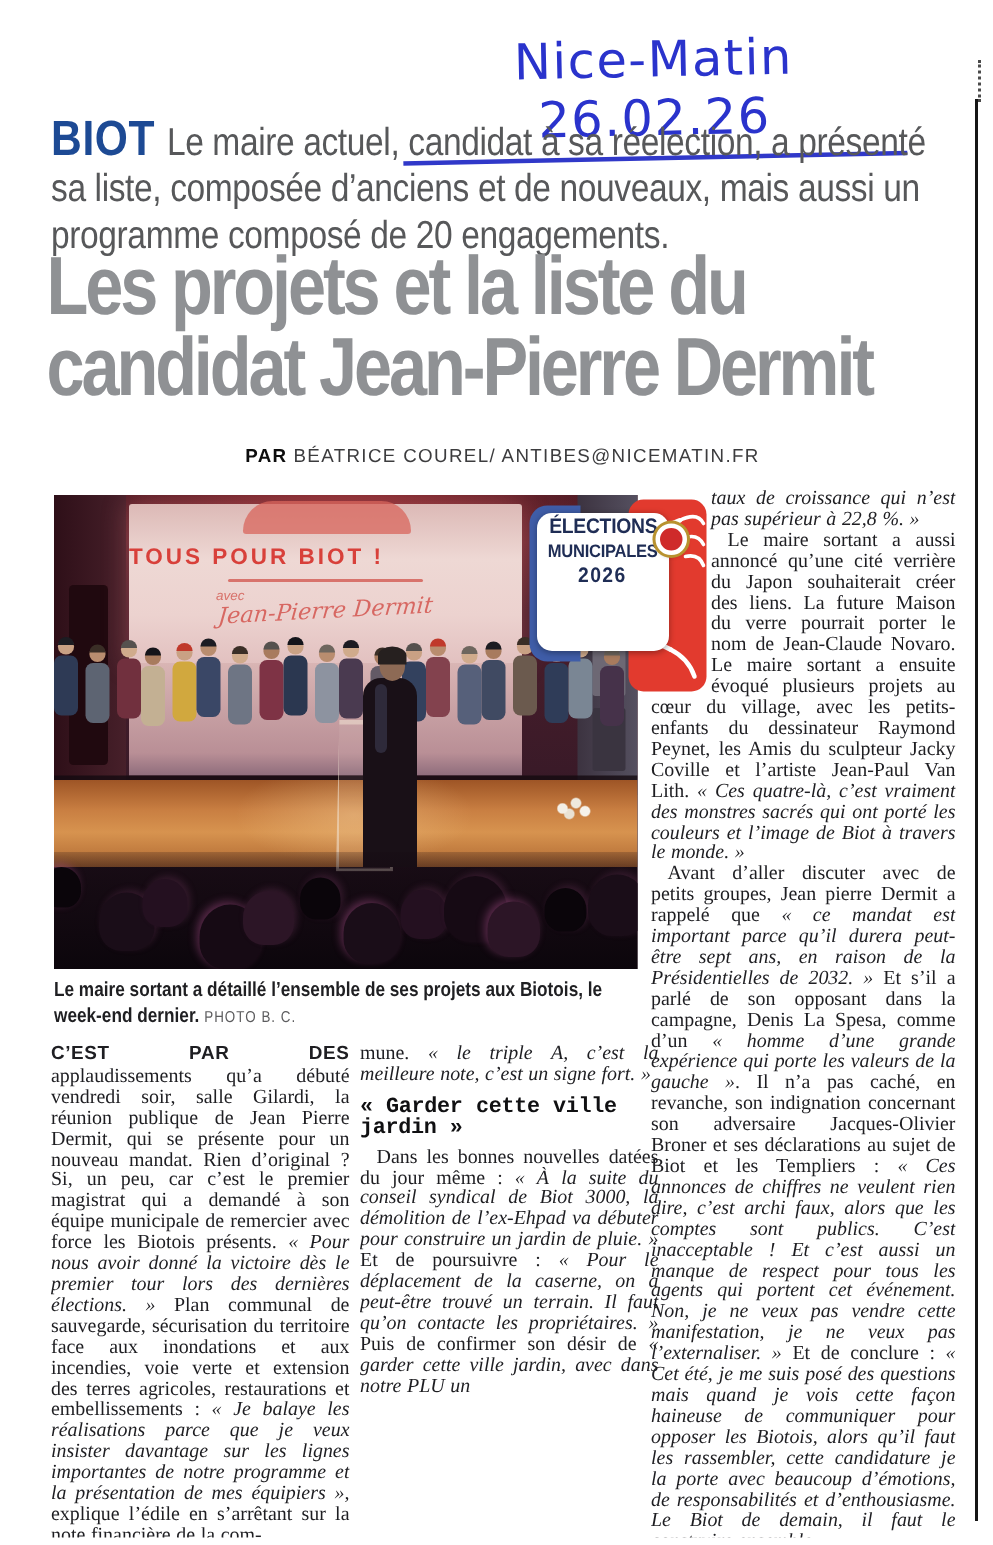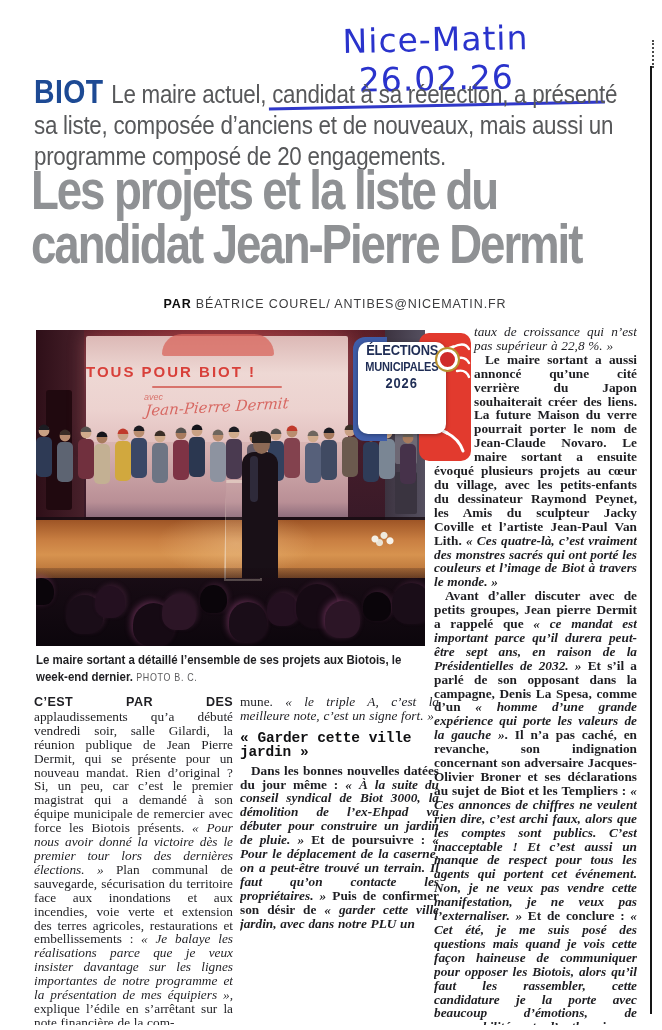--- a/index.html
+++ b/index.html
@@ -87,21 +87,21 @@
      font-size:13.5px;font-weight:bold;color:#1f1f22;line-height:17px;letter-spacing:0;}
   #credit{font-weight:normal;font-size:10.5px;color:#5c5c5e;letter-spacing:0.8px;}
 
   
   .col{position:absolute;font-family:"Liberation Serif","DejaVu Serif",serif;font-size:13.3px;line-height:13.9px;
      text-align:justify;color:#1e1e22;word-spacing:0.4px;}
   #col1{left:34px;top:695px;width:199px;height:330px;overflow:hidden;}
   #col2{left:240px;top:695px;width:199px;height:330px;overflow:hidden;}
   #col3{left:434px;top:325px;width:203px;height:700px;overflow:hidden;}
   .col p{margin:0;}
-  .col p.ind{text-indent:11px;font-weight:bold;}
+  .col p.ind{text-indent:11px;}
   .it{font-style:italic;}
   .lead{font-family:"Liberation Sans","DejaVu Sans",sans-serif;font-weight:900;font-size:12.6px;letter-spacing:0.4px;}
   .subhead{font-family:Liberation Mono, monospace;font-weight:bold;font-size:14.5px;
      color:#101012;margin:9px 0 4px 0;text-align:left;letter-spacing:-0.2px;}
   #badge-spacer{float:left;width:40px;height:136px;}
 
   
   #right-rule{position:absolute;left:650px;top:66px;width:2px;height:948px;background:#161616;}
   #dotted-marks{position:absolute;left:652px;top:40px;width:0;height:28px;border-left:2px dotted #4a4a4a;}
 </style>

